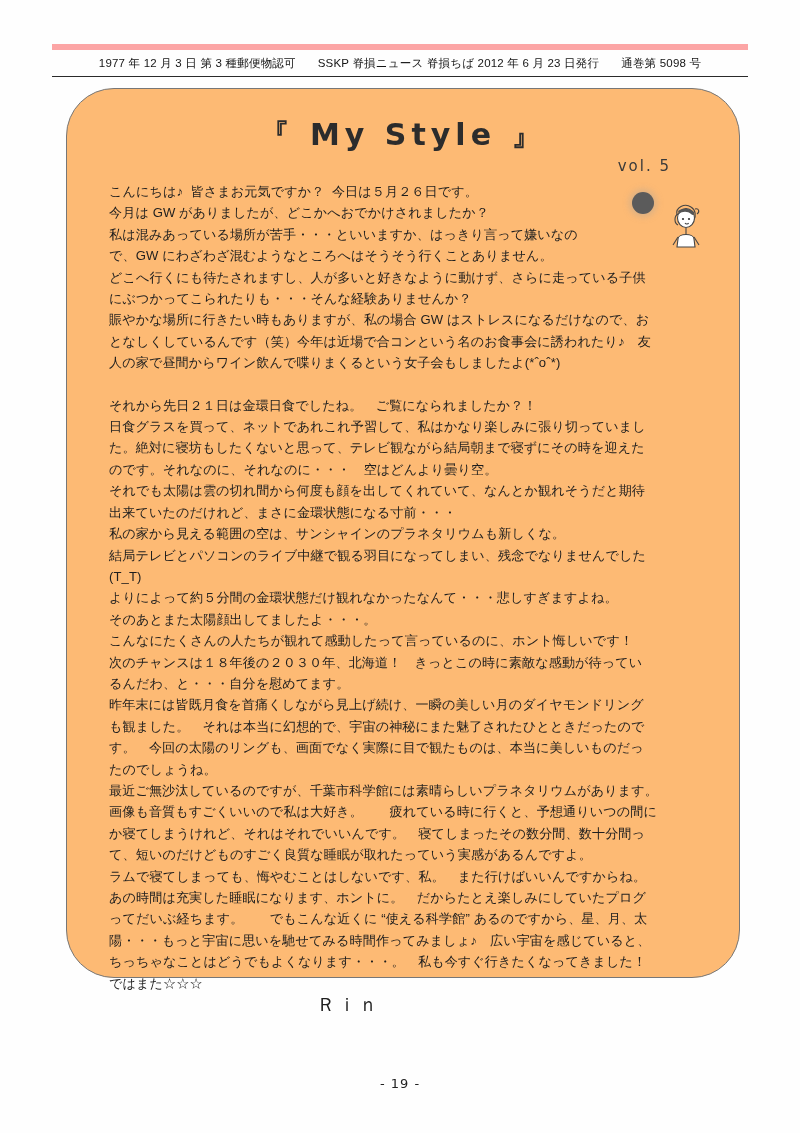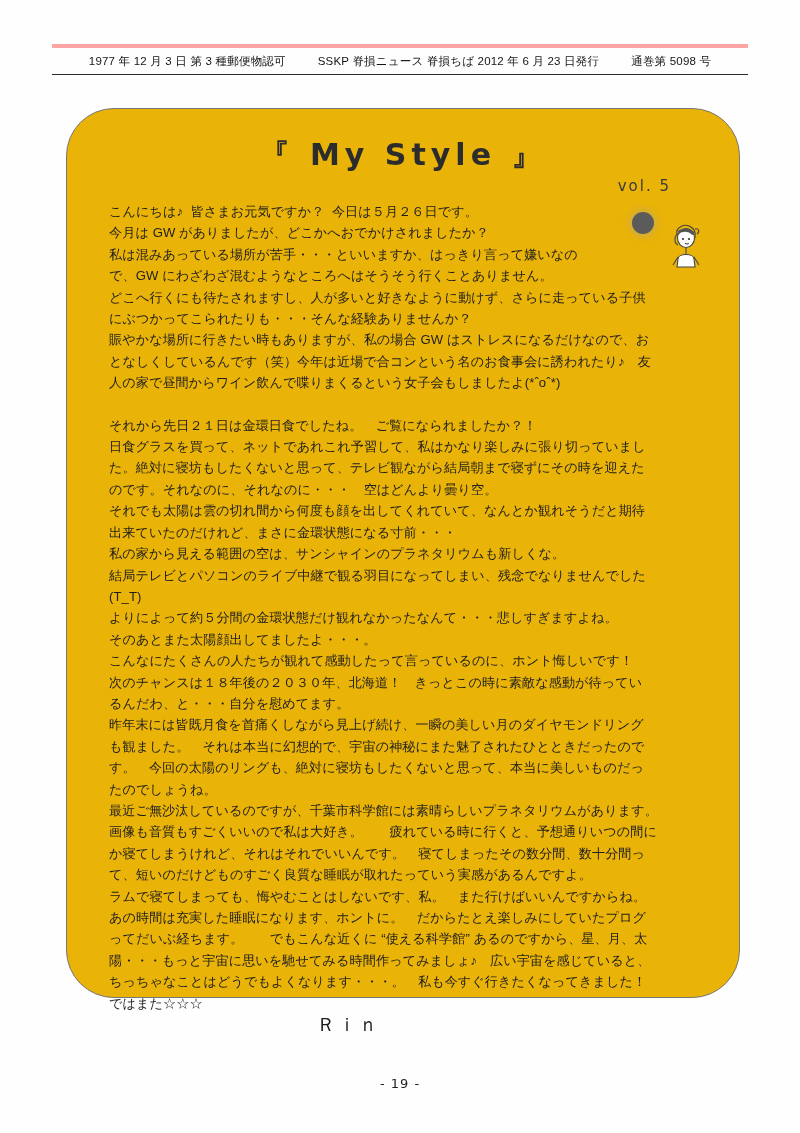--- a/index.html
+++ b/index.html
@@ -19,46 +19,45 @@
     overflow: hidden;
   }
 
   
   .header-band {
     position: absolute;
     top: 44px;
     left: 52px;
     width: 696px;
     height: 26px;
-    border-top: 4px solid #fca5a5;
+    border-top: 6px solid #fca5a5;
     border-bottom: 1px solid #2a2a2a;
     display: flex;
     align-items: center;
     justify-content: center;
-    gap: 32px;
+    gap: 22px;
     font-size: 11.5px;
     letter-spacing: 0.2px;
     white-space: nowrap;
     color: #141414;
   }
   .header-band span {
     display: inline-block;
   }
 
   
   .frame {
     position: absolute;
     top: 88px;
     left: 66px;
     width: 672px;
     height: 888px;
     border: 1px solid #777;
     border-radius: 48px;
-    background: #eab308;
-    margin-top: 20px;
+    background: #fdba74;
   }
 
   
   .title {
     position: absolute;
     top: 26px;
     left: 0;
     width: 100%;
     text-align: center;
     font-family: "DejaVu Sans", sans-serif;
@@ -198,21 +197,21 @@
       <p class="para">私の家から見える範囲の空は、サンシャインのプラネタリウムも新しくな。</p>
       <p class="para">結局テレビとパソコンのライブ中継で観る羽目になってしまい、残念でなりませんでした</p>
       <p class="para">(T_T)</p>
       <p class="para">よりによって約５分間の金環状態だけ観れなかったなんて・・・悲しすぎますよね。</p>
       <p class="para">そのあとまた太陽顔出してましたよ・・・。</p>
       <p class="para">こんなにたくさんの人たちが観れて感動したって言っているのに、ホント悔しいです！</p>
       <p class="para">次のチャンスは１８年後の２０３０年、北海道！　きっとこの時に素敵な感動が待ってい</p>
       <p class="para">るんだわ、と・・・自分を慰めてます。</p>
       <p class="para">昨年末には皆既月食を首痛くしながら見上げ続け、一瞬の美しい月のダイヤモンドリング</p>
       <p class="para">も観ました。　それは本当に幻想的で、宇宙の神秘にまた魅了されたひとときだったので</p>
-      <p class="para">す。　今回の太陽のリングも、絶対に寝坊もしたくないと思って、本当に美しいものだっ</p>
+      <p class="para">す。　今回の太陽のリングも、画面でなく実際に目で観たものは、本当に美しいものだっ</p>
       <p class="para">たのでしょうね。</p>
       <p class="para">最近ご無沙汰しているのですが、千葉市科学館には素晴らしいプラネタリウムがあります。</p>
       <p class="para">画像も音質もすごくいいので私は大好き。　　疲れている時に行くと、予想通りいつの間に</p>
       <p class="para">か寝てしまうけれど、それはそれでいいんです。　寝てしまったその数分間、数十分間っ</p>
       <p class="para">て、短いのだけどものすごく良質な睡眠が取れたっていう実感があるんですよ。</p>
       <p class="para">ラムで寝てしまっても、悔やむことはしないです、私。　また行けばいいんですからね。</p>
       <p class="para">あの時間は充実した睡眠になります、ホントに。　だからたとえ楽しみにしていたプログ</p>
       <p class="para">ってだいぶ経ちます。　　でもこんな近くに “使える科学館” あるのですから、星、月、太</p>
       <p class="para">陽・・・もっと宇宙に思いを馳せてみる時間作ってみましょ♪　広い宇宙を感じていると、</p>
       <p class="para">ちっちゃなことはどうでもよくなります・・・。　私も今すぐ行きたくなってきました！</p>

